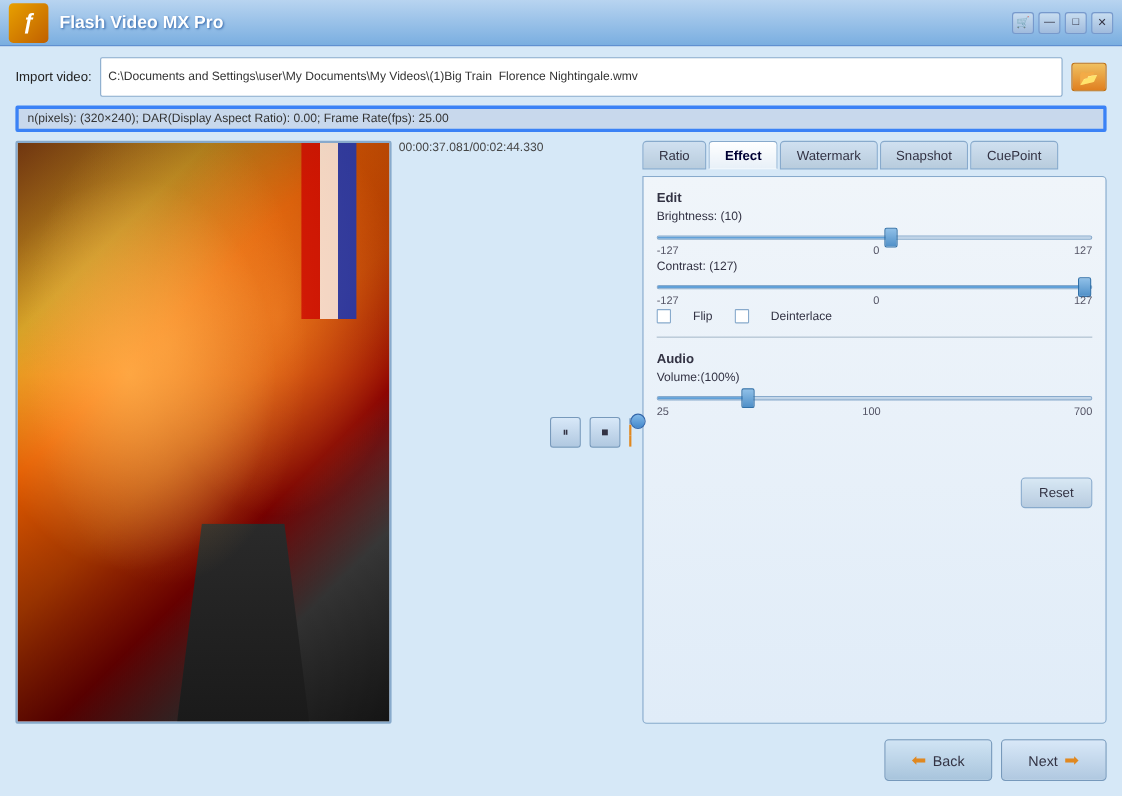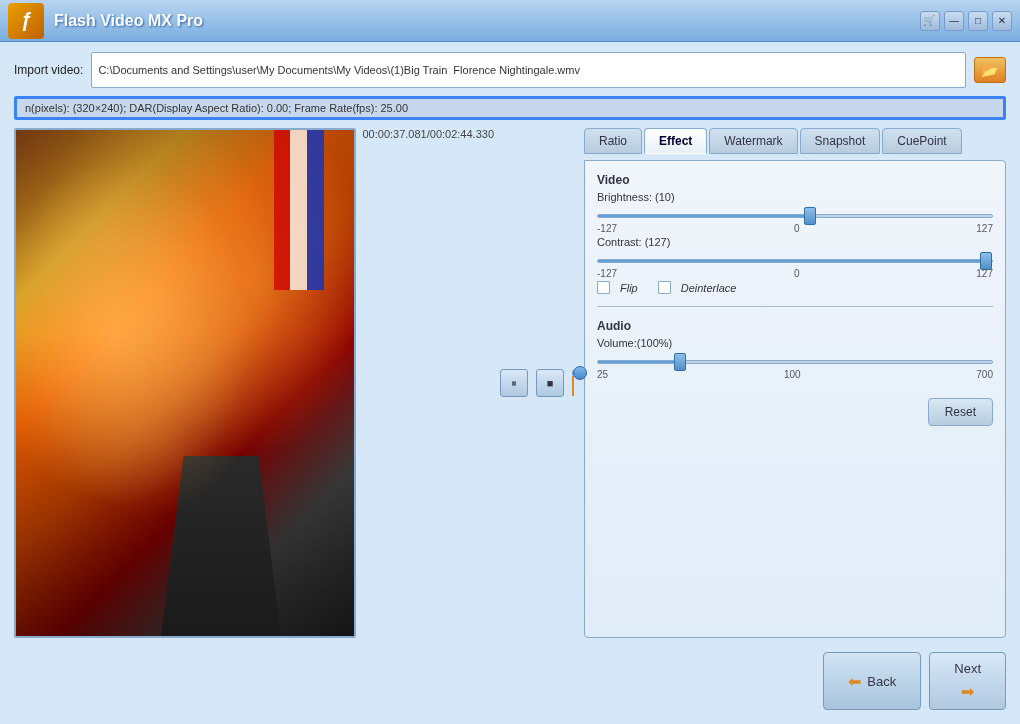--- a/index.html
+++ b/index.html
@@ -242,23 +242,22 @@
       margin-top: 2px;
     }
     .checkbox-row {
       display: flex;
       gap: 20px;
       align-items: center;
     }
     .checkbox-item {
       display: flex;
       align-items: center;
-      gap: 10px;
-      cursor: pointer;
-      font-style: italic;
+      gap: 20px;
+      cursor: pointer;
     }
     .checkbox-box {
       width: 13px;
       height: 13px;
       background: white;
       border: 1px solid #88aacc;
       border-radius: 1px;
     }
     .checkbox-label {
       font-size: 11px;
@@ -277,20 +276,21 @@
     }
     .reset-btn {
       padding: 6px 16px;
       background: linear-gradient(to bottom, #d8e8f4, #b8cce0);
       border: 1px solid #88aacc;
       border-radius: 4px;
       cursor: pointer;
       font-size: 12px;
       color: #334;
       margin-left: auto;
+      margin-top: 36px;
     }
     .nav-footer {
       display: flex;
       justify-content: flex-end;
       gap: 8px;
       padding: 6px 0 4px 0;
     }
     .nav-btn {
       display: flex;
       align-items: center;
@@ -299,21 +299,20 @@
       background: linear-gradient(to bottom, #d0e4f4, #a8c4dc);
       border: 1px solid #7799bb;
       border-radius: 4px;
       cursor: pointer;
       font-size: 13px;
       color: #334;
       font-weight: normal;
     }
     .nav-btn.next-btn {
       background: linear-gradient(to bottom, #d8e8f8, #b0c8e0);
-      flex-direction: column;
     }
     .nav-arrow {
       font-size: 16px;
       color: #e08820;
     }
     input[type=range] {
       -webkit-appearance: none;
       width: 100%;
       height: 4px;
       background: linear-gradient(to right, #60a0d8 0%, #60a0d8 var(--pct, 50%), #c0d4e8 var(--pct, 50%));
@@ -409,21 +408,21 @@
           <span>Snapshot</span>
         </div>
         <div class="tab">
           <span>CuePoint</span>
         </div>
       </div>
 
       <div class="effect-panel">
 
         <div>
-          <div class="section-title">Video</div>
+          <div class="section-title">Edit</div>
 
           <div class="slider-row">
             <div class="slider-label">Brightness: (10)</div>
             <input type="range" min="-127" max="127" value="10" style="--pct: 53.9%;">
             <div class="slider-marks">
               <span>-127</span>
               <span>0</span>
               <span>127</span>
             </div>
           </div>

